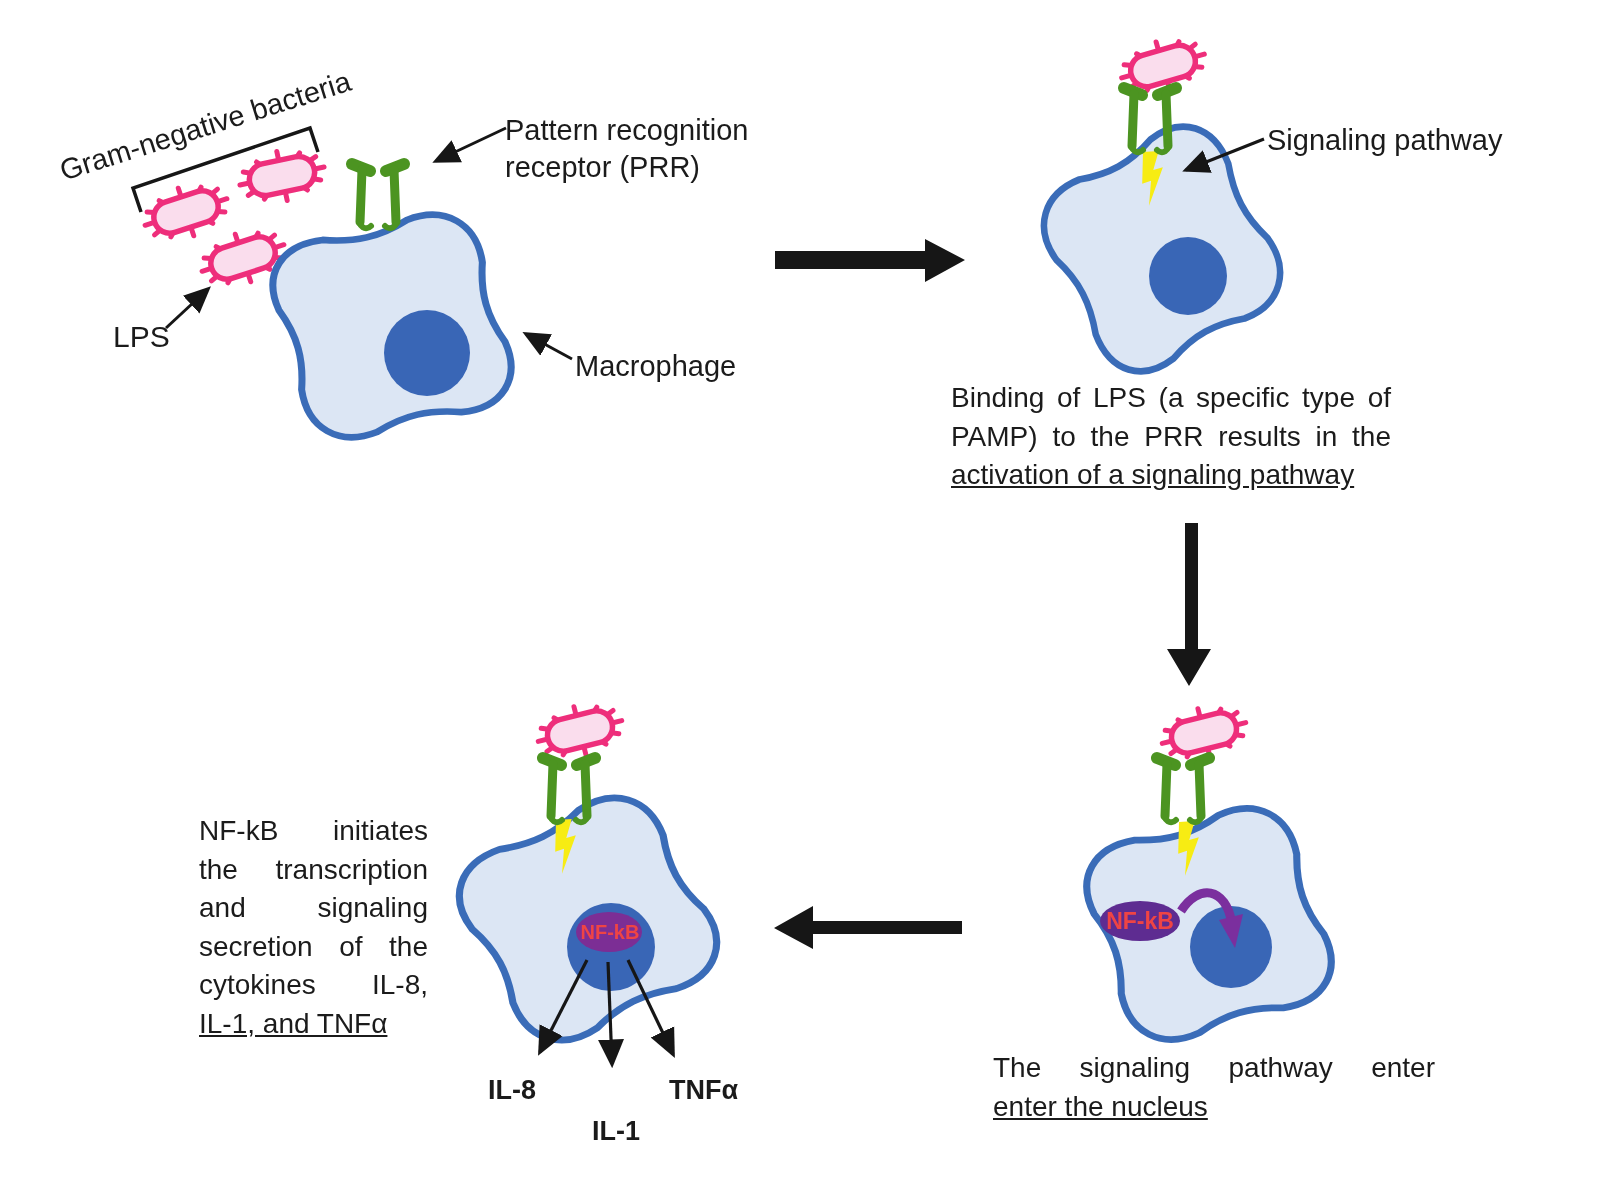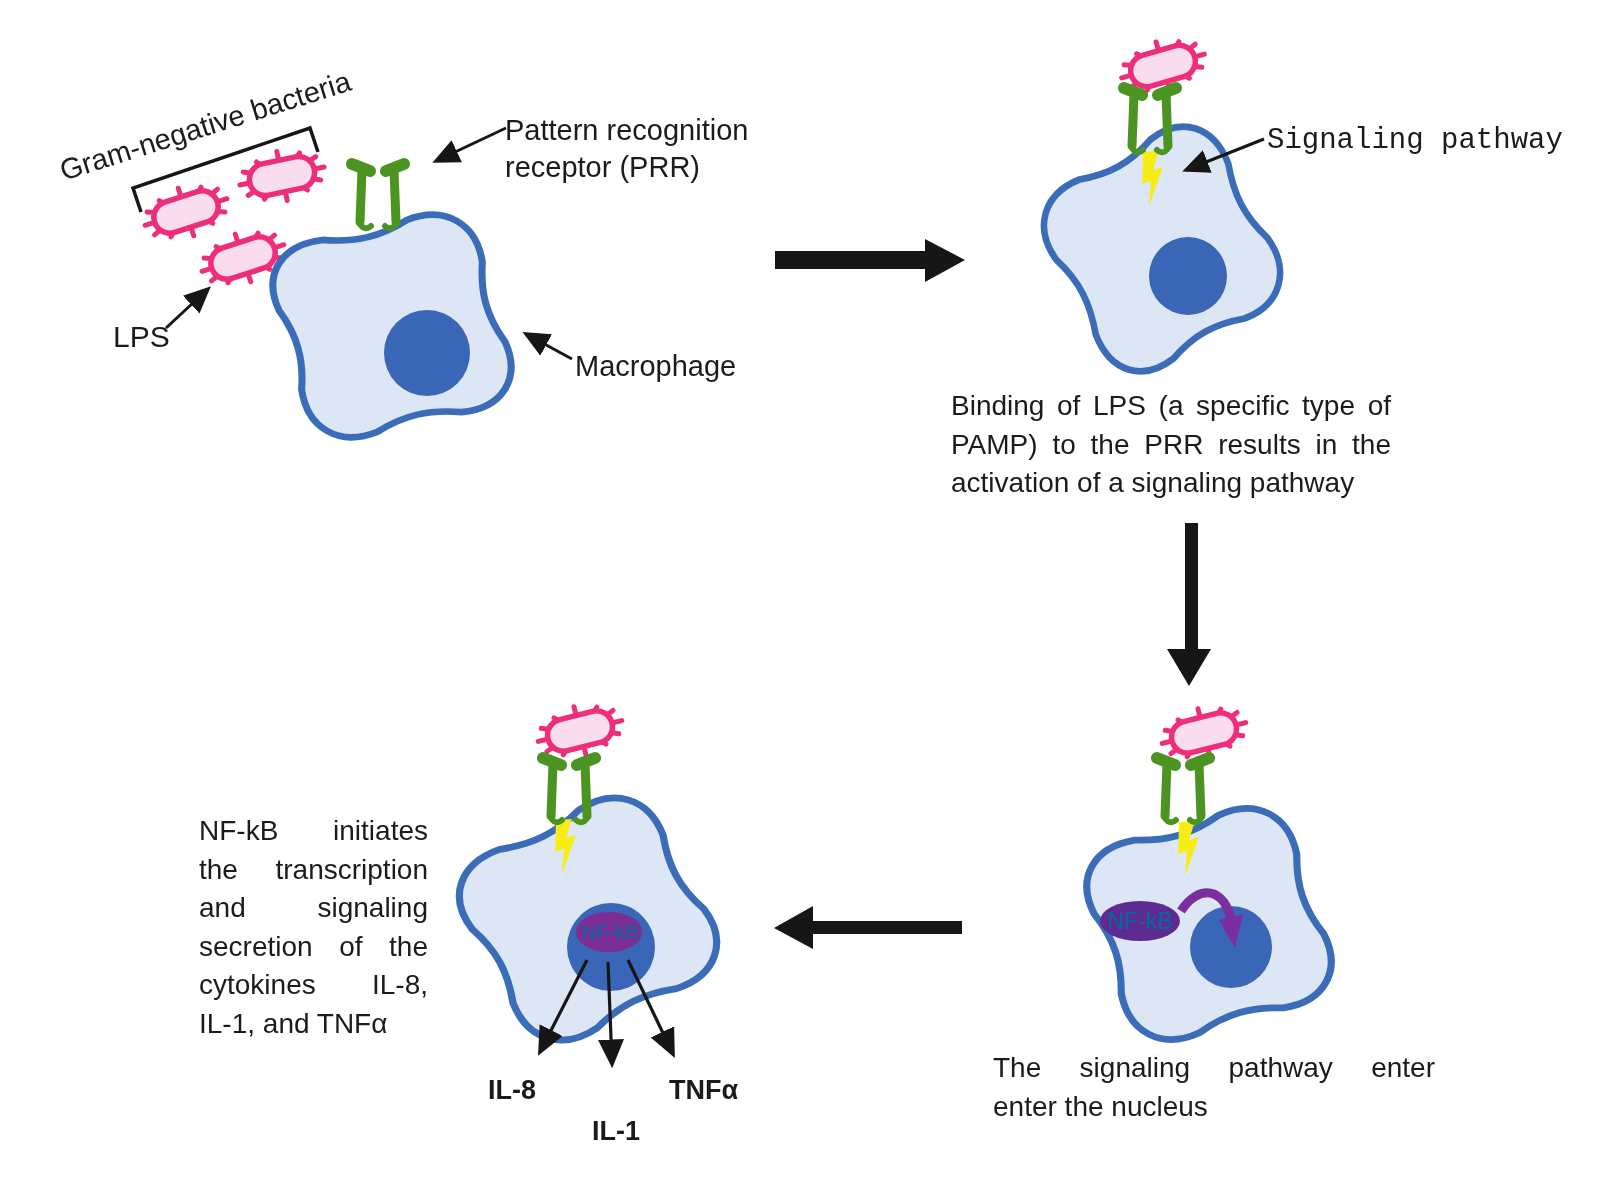--- a/index.html
+++ b/index.html
@@ -9,25 +9,25 @@
     font-family:"Liberation Sans","DejaVu Sans",sans-serif;
   }
   svg.layer { position:absolute; left:0; top:0; }
   .lbl { position:absolute; white-space:nowrap; font-size:29px; }
   .gram {
     position:absolute; left:56px; top:156px; font-size:29px; white-space:nowrap;
     transform:rotate(-17.5deg); transform-origin:0 0;
   }
   .cap { position:absolute; font-size:28px; line-height:38.5px; }
   .cap > div { text-align:justify; text-align-last:justify; }
-  .cap > div.last { text-align-last:auto; }
+  .cap > div.last { text-align-last:auto;text-decoration:underline; }
   .cyto { position:absolute; font-size:27px; font-weight:bold; white-space:nowrap; }
   .nfkb-text {
     position:absolute; display:flex; align-items:center; justify-content:center;
-    color:#0369a1; font-weight:normal;
+    color:#ef4444; font-weight:bold;
   }
   .nfkb-a { left:576px; top:913px; width:68px; height:38px; font-size:20px; }
   .nfkb-b { left:1100px; top:902px; width:80px; height:38px; font-size:23px; }
 </style>
 </head>
 <body>
 
 <svg class="layer" width="1600" height="1201" viewBox="0 0 1600 1201">
   <defs>
     <path id="cellBlob" d="M 102,0 C 121,32 108,63 72,72 C 43,74 22,82 0,102 C -32,121 -62,108 -72,72 C -74,43 -82,22 -102,0 C -121,-32 -108,-62 -72,-72 C -43,-74 -22,-82 0,-102 C 32,-121 62,-108 72,-72 C 74,-43 82,-22 102,0 Z"></path>
@@ -129,23 +129,23 @@
 
 <div class="gram">Gram-negative bacteria</div>
 <div class="lbl" style="left:113px; top:320px; font-size:30px;">LPS</div>
 
 <div style="position:absolute; left:505px; top:112px; width:280px; text-align:left; font-size:29px; line-height:37px;">
   <div>Pattern recognition</div>
   <div>receptor (PRR)</div>
 </div>
 
 <div class="lbl" style="left:575px; top:350px;">Macrophage</div>
-<div class="lbl" style="left:1267px; top:124px;font-family:Liberation Mono, monospace;">Signaling pathway</div>
+<div class="lbl" style="left:1267px; top:124px;">Signaling pathway</div>
 
-<div class="cap" style="left:951px; top:379px; width:440px;margin-top:8px;">
+<div class="cap" style="left:951px; top:379px; width:440px;">
   <div>Binding of LPS (a specific type of</div>
   <div>PAMP) to the PRR results in the</div>
   <div class="last">activation of a signaling pathway</div>
 </div>
 
 <div class="cap" style="left:993px; top:1049px; width:442px;">
   <div>The signaling pathway enter</div>
   <div class="last">enter the nucleus</div>
 </div>
 

